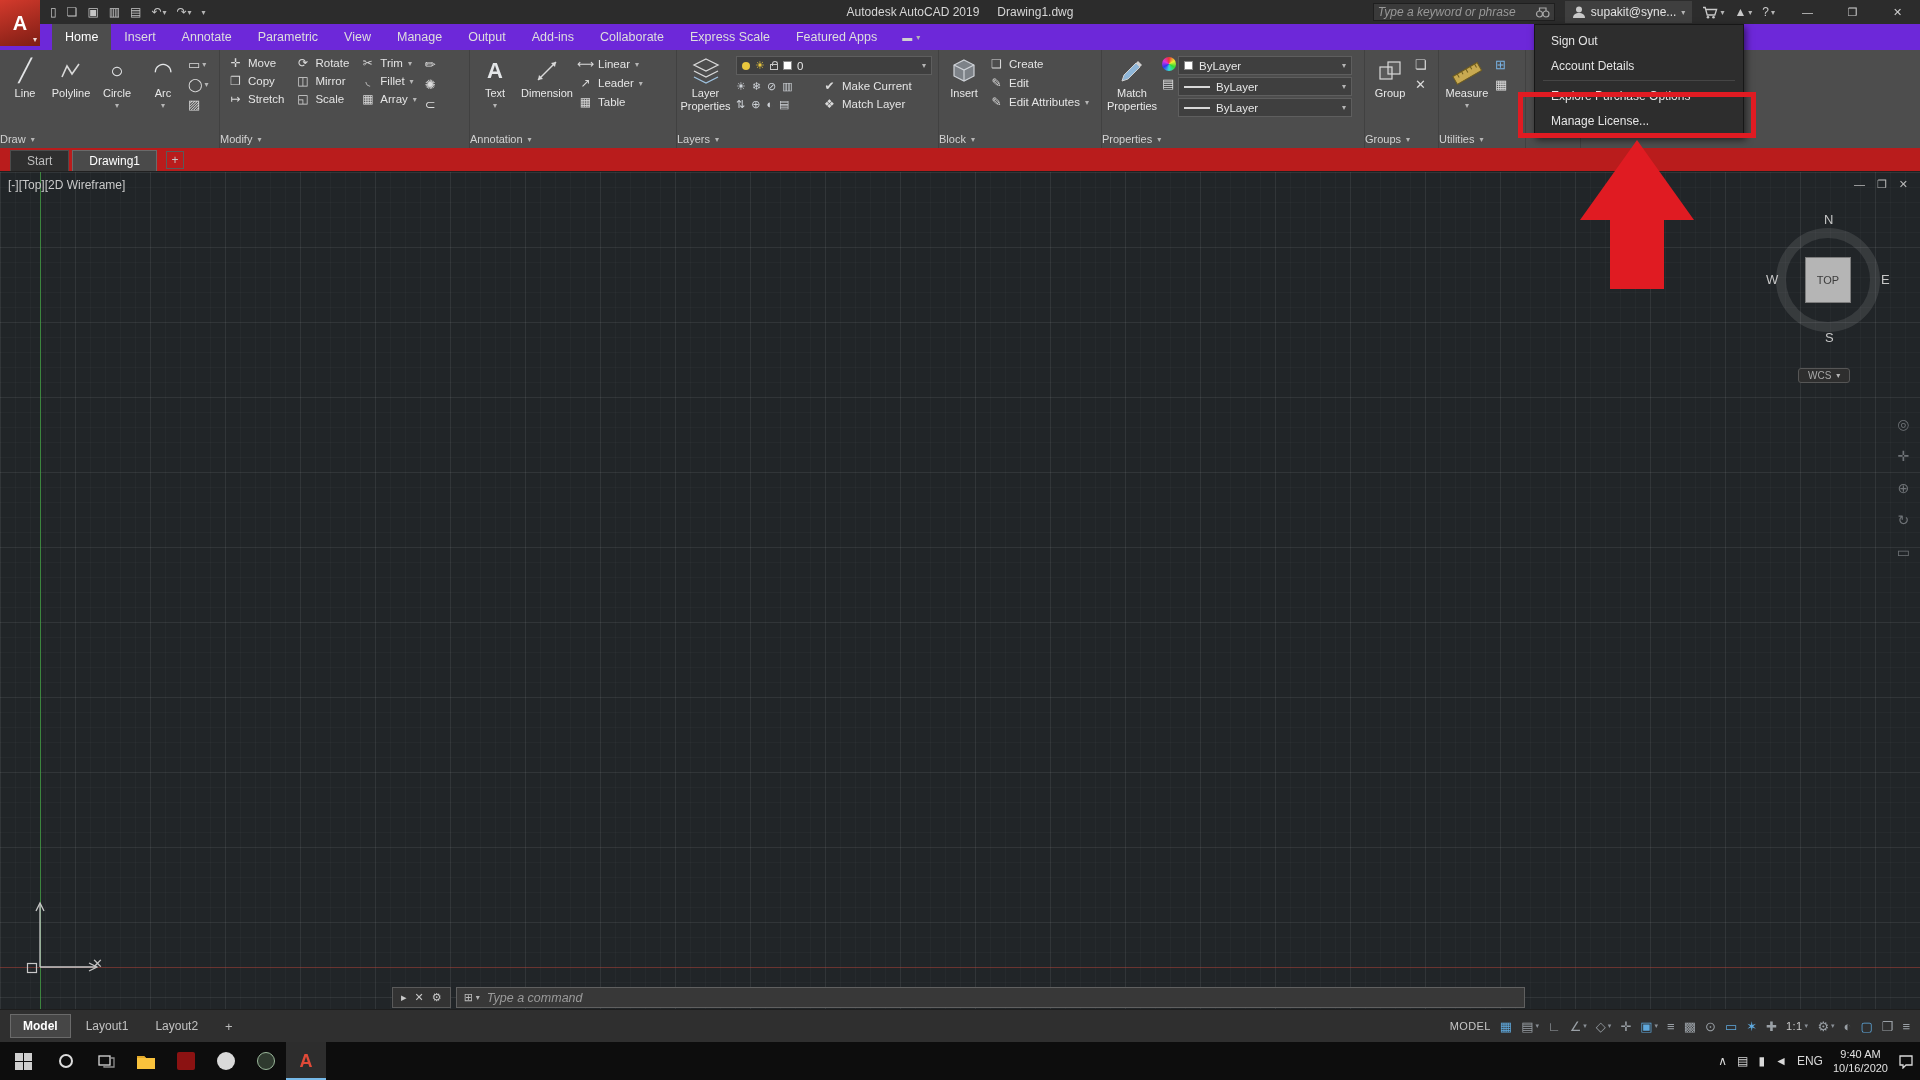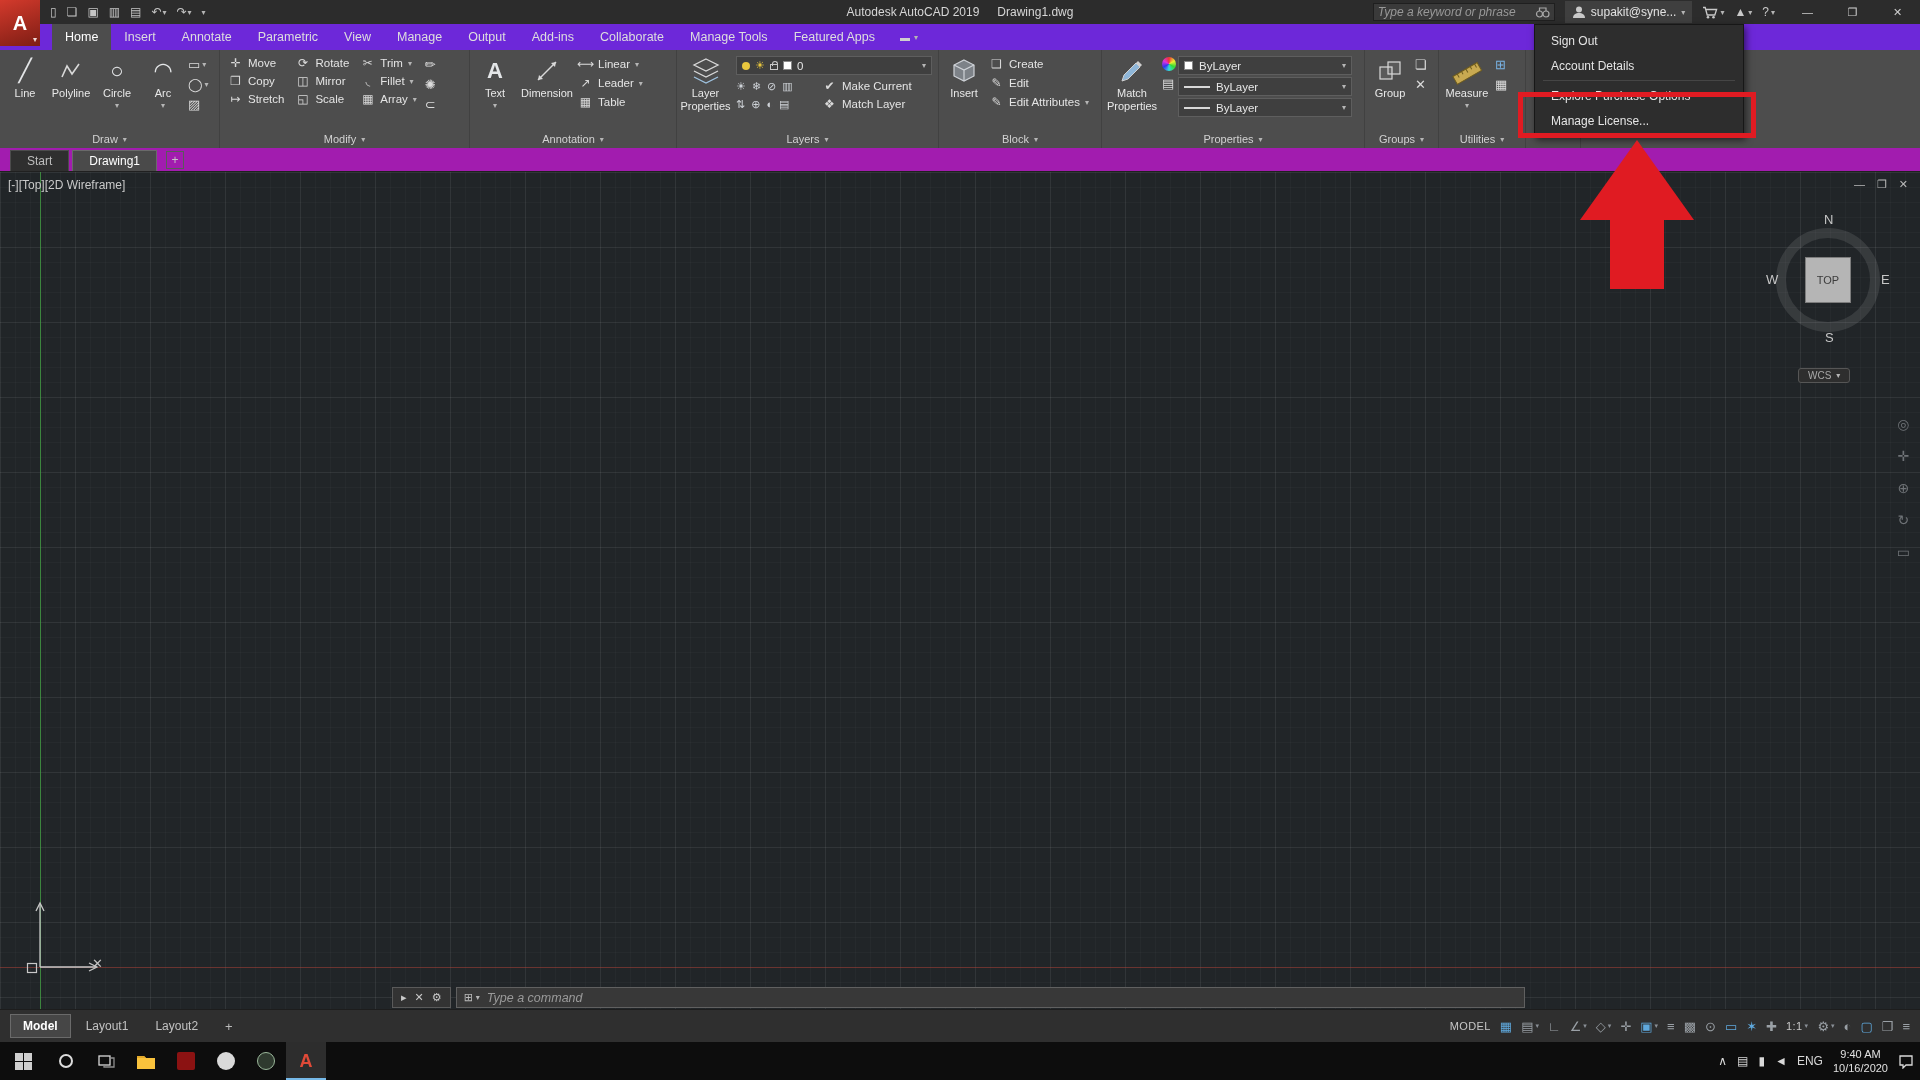--- a/index.html
+++ b/index.html
@@ -29,21 +29,21 @@
   .tabrow{height:26px;background:#6d28d9;display:flex;align-items:stretch;padding-left:52px;position:relative;z-index:25;}
   .rtab{display:flex;align-items:center;padding:0 13px;font-size:12.5px;color:#dedede;}
   .rtab.active{background:#4d4d4d;color:#fff;}
   .ribbon-toggle{display:flex;align-items:center;gap:4px;margin-left:12px;color:#cfcfcf;font-size:10px;}
 
   
   .ribbon{height:98px;background:#4d4d4d;display:flex;position:relative;z-index:20;color:#e6e6e6;}
   .rpanel{border-right:1px solid #414141;display:flex;flex-direction:column;}
   .p-draw{width:220px}.p-modify{width:250px}.p-anno{width:207px}.p-layers{width:262px}.p-block{width:163px}.p-props{width:263px}.p-groups{width:74px}.p-util{width:87px}.p-clip{width:55px}
   .pbody{flex:1;display:flex;align-items:stretch;padding:3px 2px 0 2px;}
-  .plabel{height:18px;display:flex;align-items:center;justify-content:center;gap:5px;font-size:11px;color:#d2d2d2;}
+  .plabel{height:18px;display:flex;align-items:center;gap:5px;font-size:11px;color:#d2d2d2;}
   .plabel .dd{font-size:8px;}
   .bigbtn{width:46px;display:flex;flex-direction:column;align-items:center;padding-top:2px;font-size:11px;line-height:1.15;text-align:center;color:#e8e8e8;}
   .bigbtn.wide{width:58px;}
   .bico{height:32px;display:flex;align-items:center;justify-content:center;font-size:22px;color:#e4e6e8;}
   .bigbtn .dd{margin-top:1px;}
   .minicol{display:flex;flex-direction:column;justify-content:flex-start;gap:5px;padding:4px 2px 0 2px;}
   .mini{display:flex;align-items:center;gap:2px;font-size:13px;color:#dcdcdc;}
   .grid3{display:grid;grid-template-columns:repeat(3,auto);column-gap:11px;row-gap:4px;align-content:start;padding:3px 6px 0 6px;}
   .sbtn{display:flex;align-items:center;gap:5px;font-size:11.5px;color:#e4e4e4;white-space:nowrap;}
   .sico{width:15px;display:inline-flex;justify-content:center;font-size:12px;color:#d9d9d9;}
@@ -57,21 +57,21 @@
   .swatch{width:9px;height:9px;background:#fff;border:1px solid #888;display:inline-block;}
   .lrow{display:flex;align-items:center;gap:8px;}
   .ltoggles{display:flex;gap:6px;font-size:11px;color:#cfd3d8;width:78px;}
   .prop-col{display:flex;flex-direction:column;gap:2px;padding-top:3px;}
   .prop-dd{height:19px;width:174px;background:#3f3f3f;border:1px solid #5e5e5e;display:flex;align-items:center;gap:6px;padding:0 5px;font-size:11.5px;}
   .prop-dd .dd{margin-left:auto;}
   .lineclip{width:26px;height:2px;background:#d8d8d8;display:inline-block;}
   .colorwheel{width:14px;height:14px;border-radius:50%;background:conic-gradient(#e33,#ee3,#3d3,#3dd,#33e,#d3d,#e33);display:inline-block;}
 
   
-  .filetabs{height:24px;background:#a21caf;display:flex;align-items:flex-end;gap:3px;padding-left:10px;border-bottom:1px solid #202020;z-index:15;position:relative;}
+  .filetabs{height:24px;background:#b91c1c;display:flex;align-items:flex-end;gap:3px;padding-left:10px;border-bottom:1px solid #202020;z-index:15;position:relative;}
   .ftab{height:21px;padding:0 16px;font-size:12px;color:#bdbdbd;background:#2f2f2f;display:flex;align-items:center;border:1px solid #4c4c4c;border-bottom:none;}
   .ftab.active{background:#4a4a4a;color:#fff;border-color:#6a6a6a;}
   .addtab{width:18px;height:18px;margin-left:6px;border:1px solid #5a5a5a;color:#c5c5c5;display:flex;align-items:center;justify-content:center;font-size:12px;margin-bottom:2px;}
 
   
   .canvas{flex:1;position:relative;overflow:hidden;background-color:#212528;background-image:
     linear-gradient(rgba(255,255,255,.05) 1px,transparent 1px),
     linear-gradient(90deg,rgba(255,255,255,.05) 1px,transparent 1px),
     linear-gradient(rgba(255,255,255,.022) 1px,transparent 1px),
     linear-gradient(90deg,rgba(255,255,255,.022) 1px,transparent 1px);
@@ -229,21 +229,21 @@
   <div class="tabrow">
     <div class="rtab active">Home</div>
     <div class="rtab">Insert</div>
     <div class="rtab">Annotate</div>
     <div class="rtab">Parametric</div>
     <div class="rtab">View</div>
     <div class="rtab">Manage</div>
     <div class="rtab">Output</div>
     <div class="rtab">Add-ins</div>
     <div class="rtab">Collaborate</div>
-    <div class="rtab">Manage Tools</div>
+    <div class="rtab">Express Scale</div>
     <div class="rtab">Featured Apps</div>
     <div class="ribbon-toggle">
       <span>▬</span>
       <span class="dd">▾</span>
     </div>
   </div>
 
   <div class="ribbon">
 
     <div class="rpanel p-draw">

